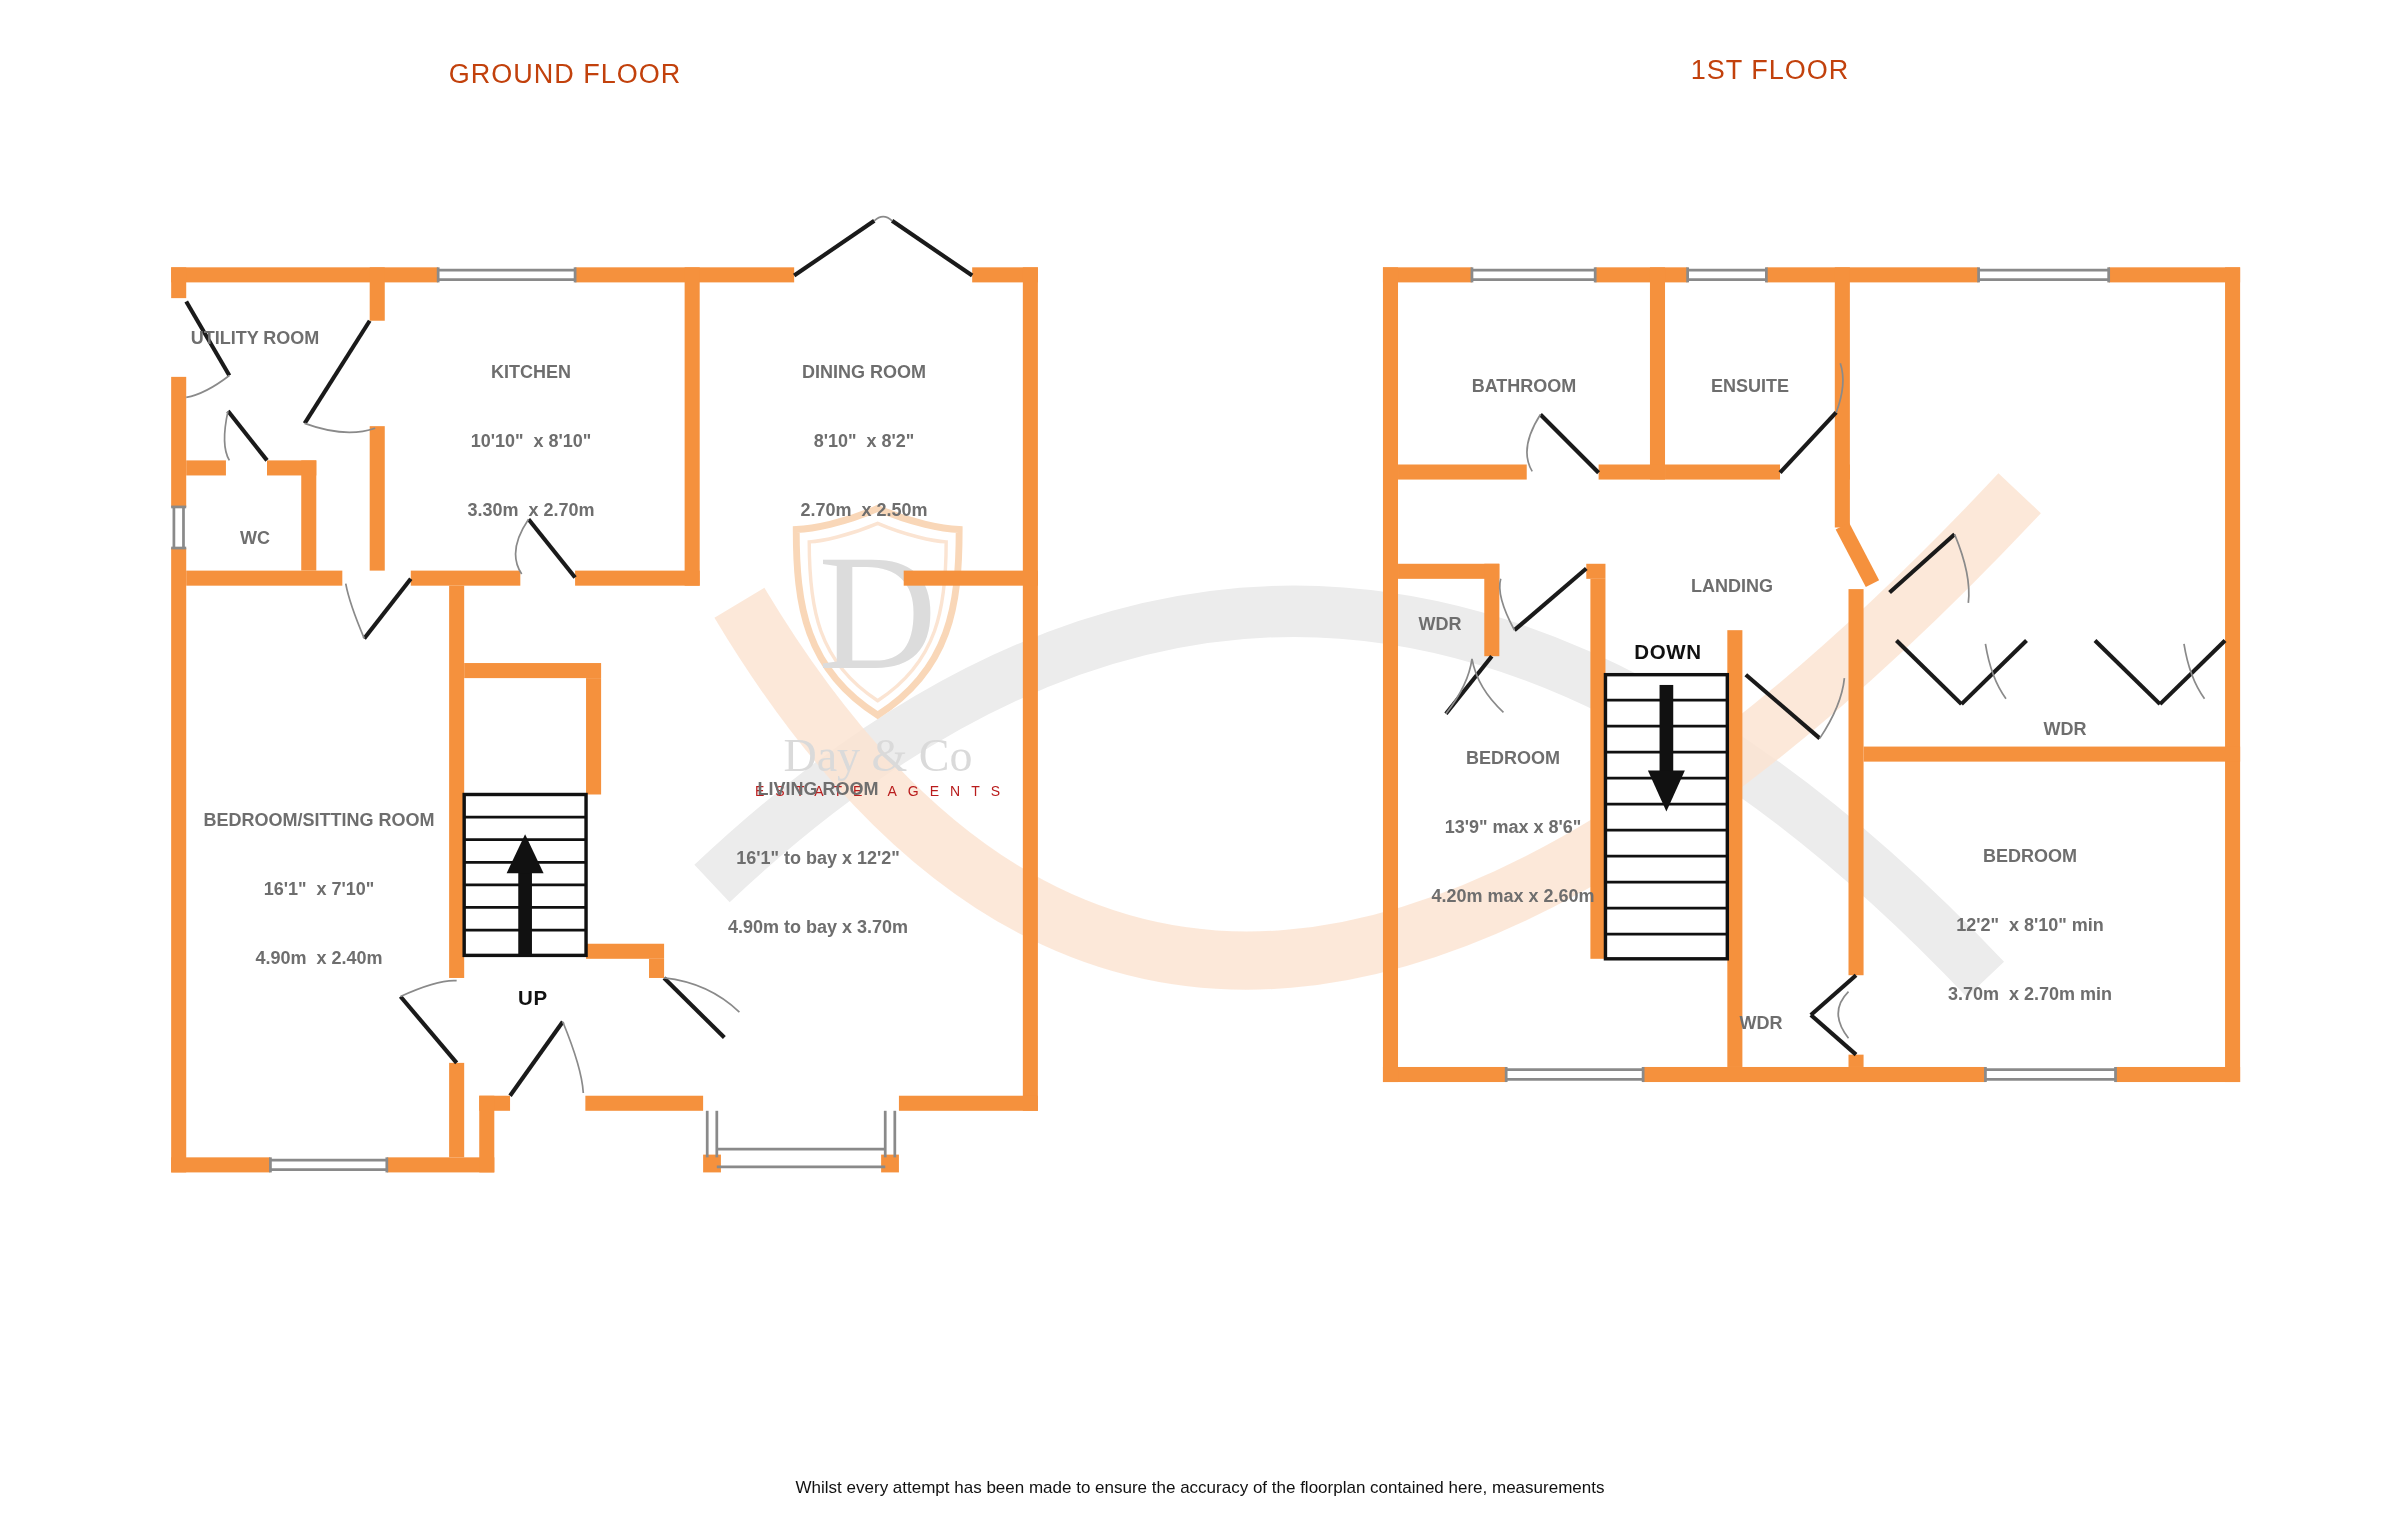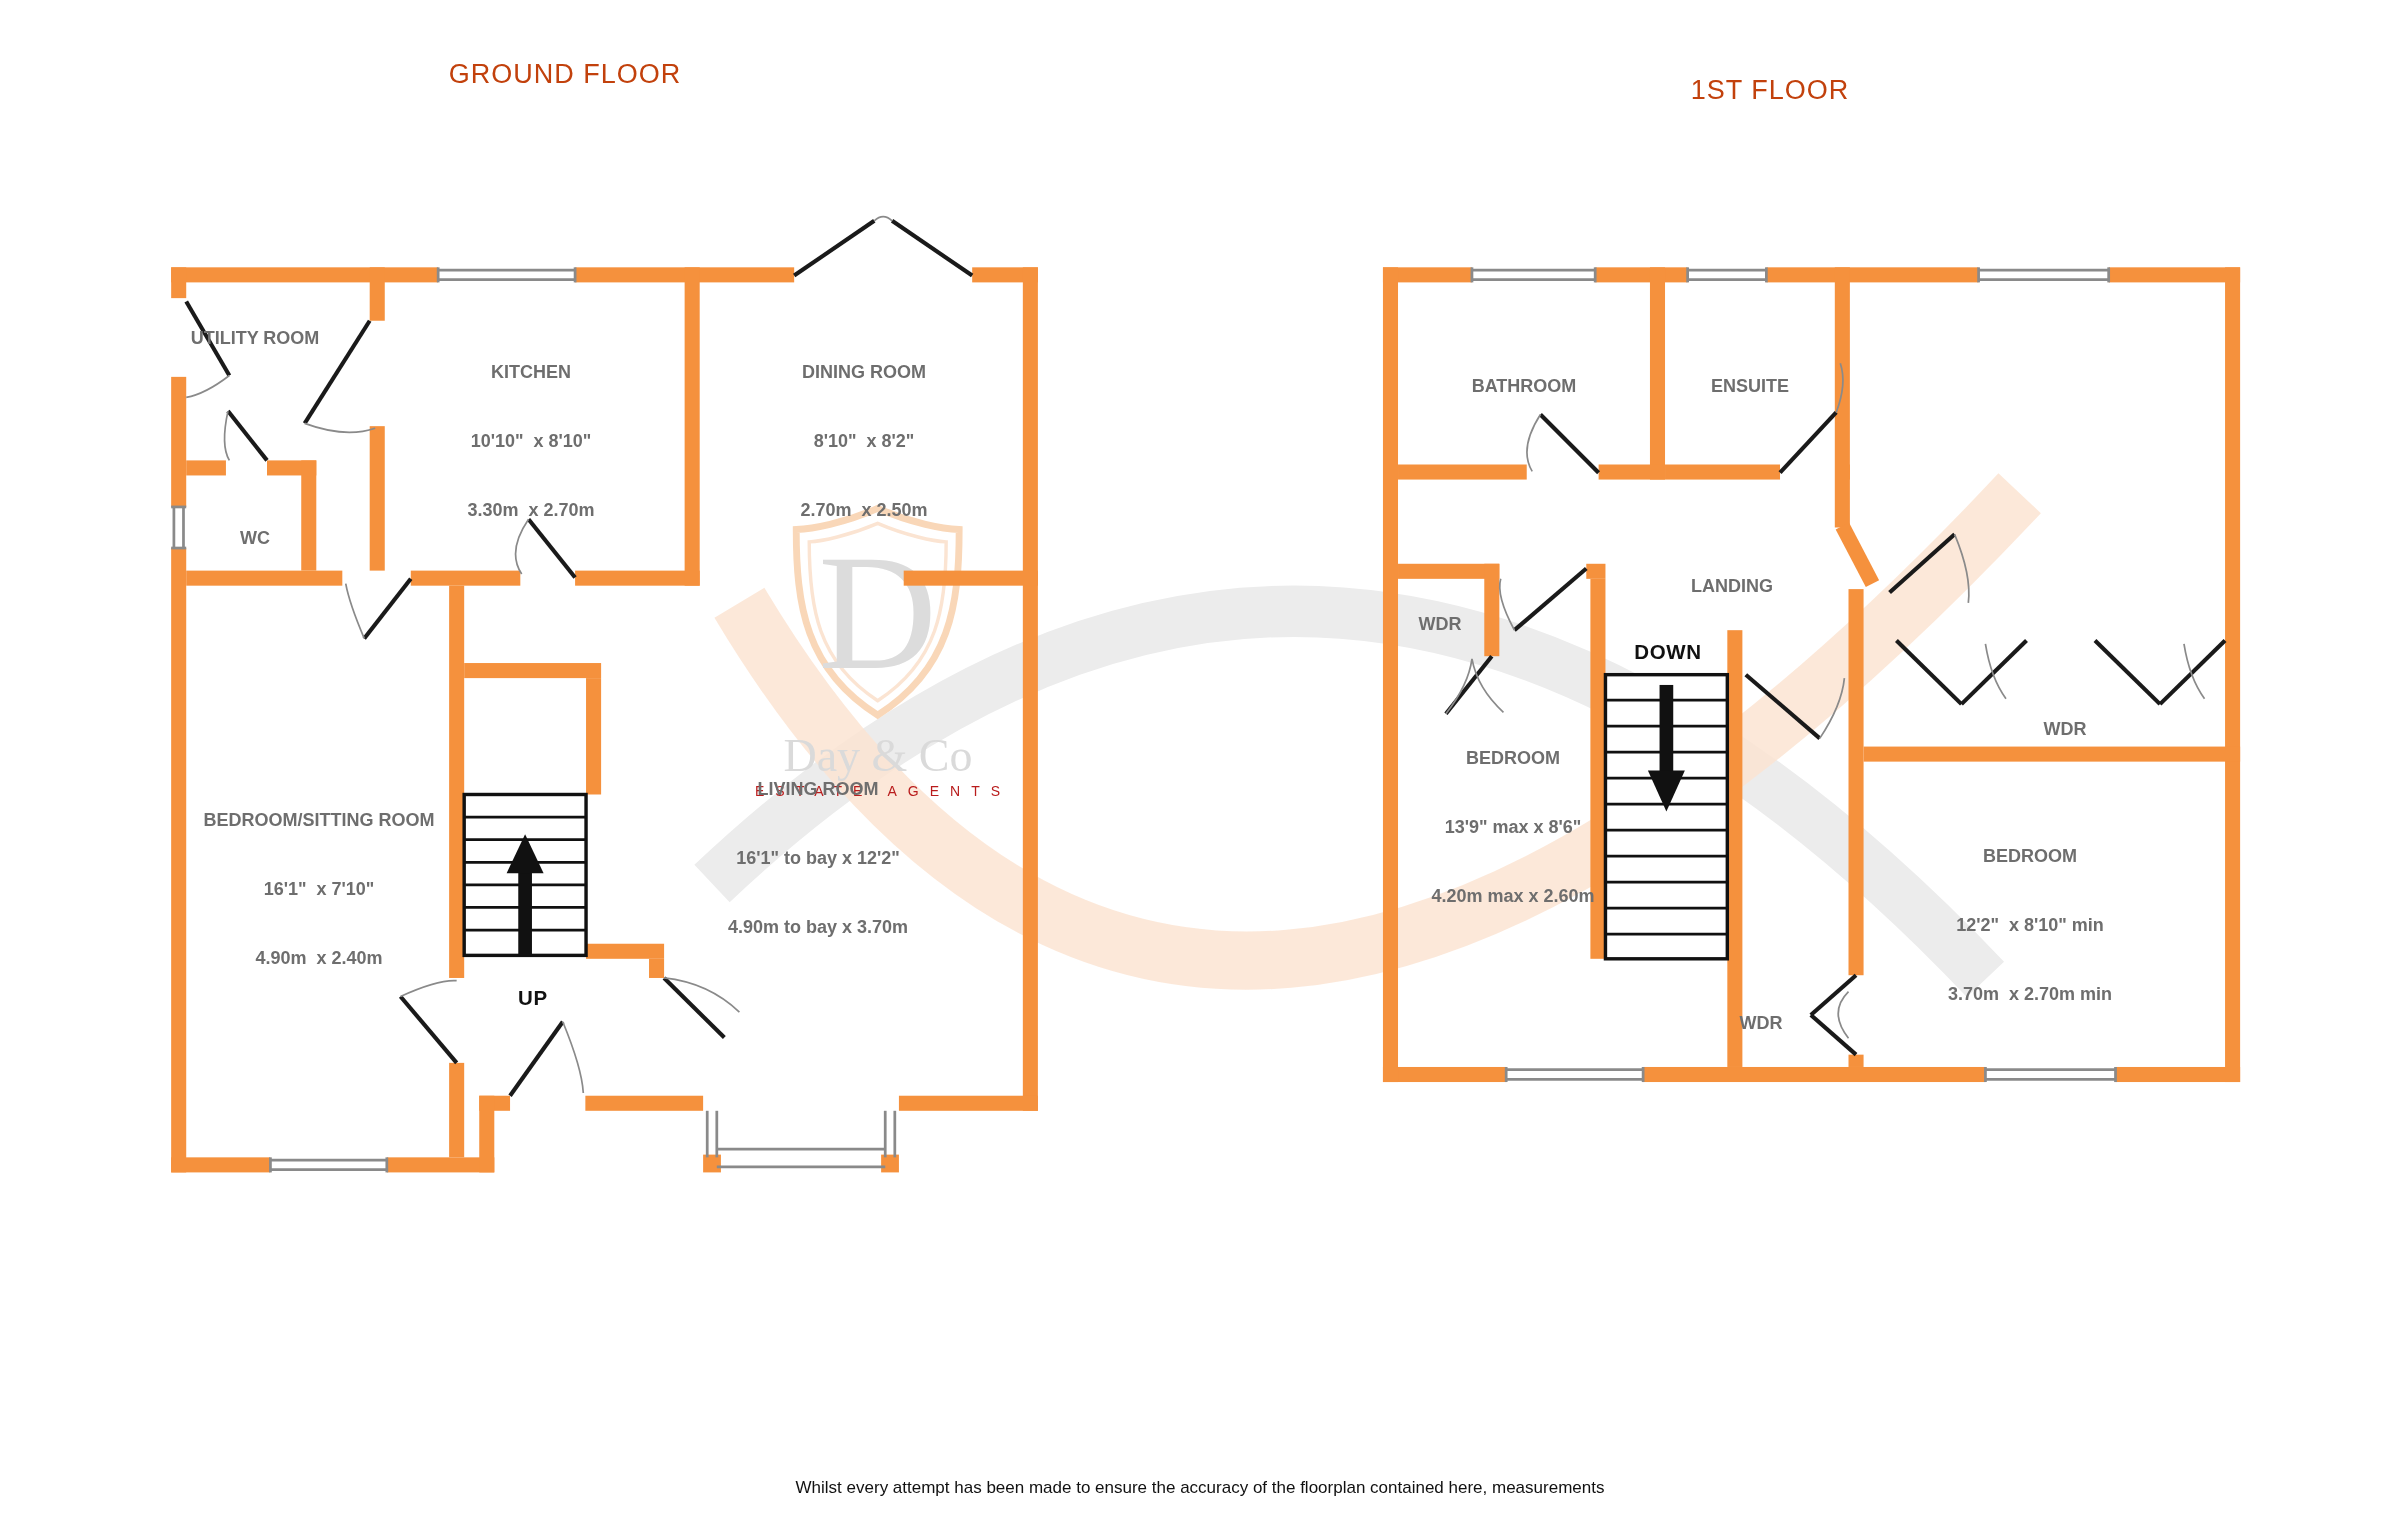--- a/index.html
+++ b/index.html
@@ -314,21 +314,21 @@
           <line x1="2345" y1="1364" x2="2523" y2="1364"></line>
     </g>
     <g fill="#111">
       <rect x="2424" y="1000" width="20" height="130"></rect>
       <polygon points="2434,1185 2407,1125 2461,1125"></polygon>
     </g>
   </g>
 </svg>
 
 <div class="floor-title" style="left:565px;top:74px">GROUND FLOOR</div>
-<div class="floor-title" style="left:1770px;top:90px">1ST FLOOR</div>
+<div class="floor-title" style="left:1770px;top:70px">1ST FLOOR</div>
 
 <div class="wm-name" style="left:878px;top:755px">Day &amp; Co</div>
 <div class="wm-tag" style="left:883px;top:791px">ESTATE AGENTS</div>
 
 <div class="lbl" style="left:255px;top:327px">
   <div>UTILITY ROOM</div>
 </div>
 <div class="lbl" style="left:255px;top:527px">
   <div>WC</div>
 </div>

